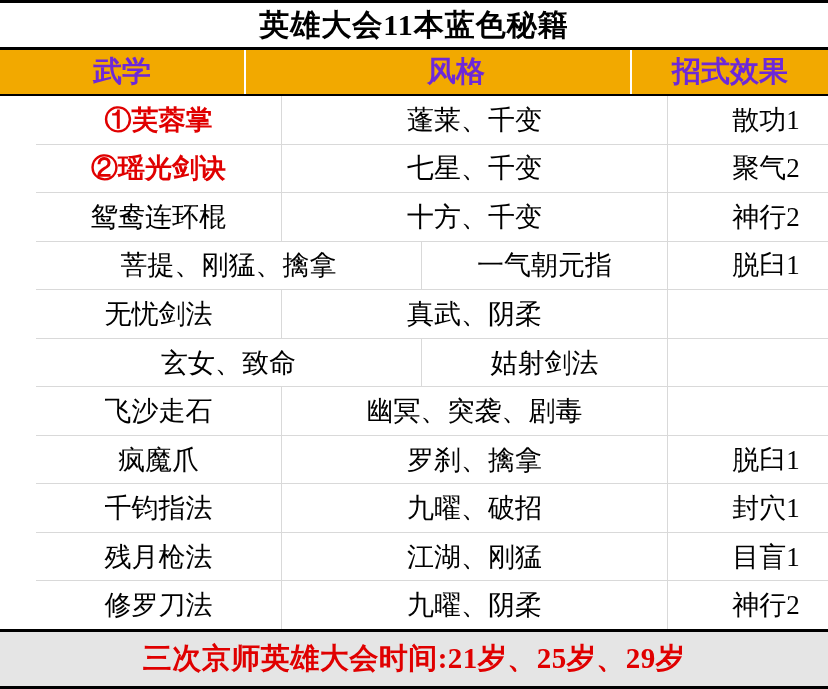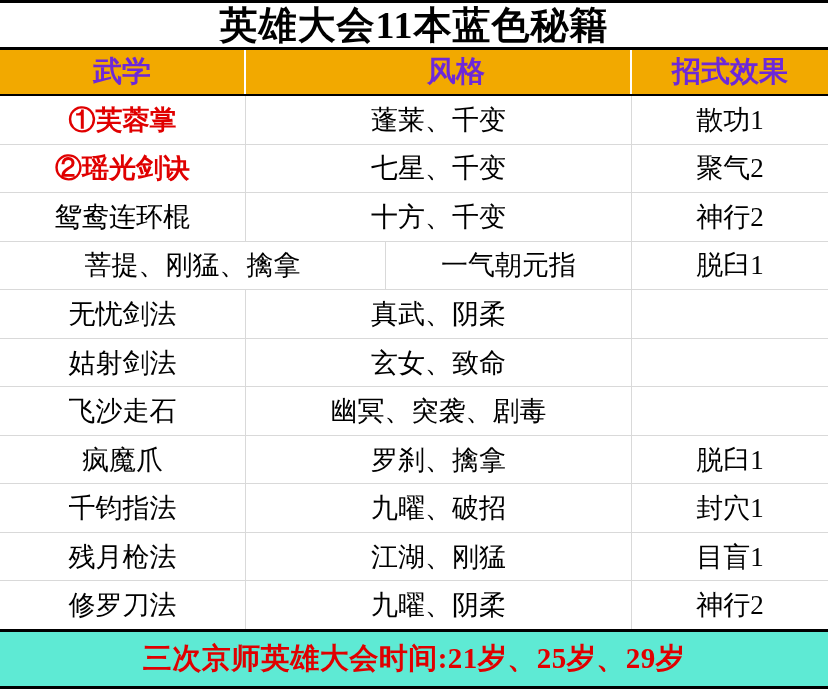--- a/index.html
+++ b/index.html
@@ -26,21 +26,21 @@
   .title-row {
     height: 44px;
     flex: 0 0 44px;
     display: flex;
     align-items: center;
     justify-content: center;
     border-bottom: 3px solid #000000;
     background: #ffffff;
   }
   .title-text {
-    font-size: 38px;
+    font-size: 30px;
     font-weight: bold;
     color: #000000;
     letter-spacing: 1px;
     line-height: 1;
   }
   .header-row {
     flex: 0 0 44px;
     height: 44px;
     display: flex;
     background: #F2A900;
@@ -59,20 +59,21 @@
   .col-2 { flex: 0 0 386px; width: 386px; }
   .col-3 { flex: 0 0 196px; width: 196px; }
 
   .header-cell.col-1 { border-right: 2px solid #ffffff; }
   .header-cell.col-2 { border-right: 2px solid #ffffff; padding-left: 36px; }
 
   .body-rows {
     flex: 1 1 auto;
     display: flex;
     flex-direction: column;
+    padding-left: 36px;
   }
   .row {
     flex: 1 1 0;
     display: flex;
     border-bottom: 1px solid #D9D9D9;
     box-sizing: border-box;
   }
   .row:last-child { border-bottom: none; }
   .cell {
     display: flex;
@@ -89,21 +90,21 @@
     color: #E00000;
     font-weight: bold;
   }
   .footer-row {
     flex: 0 0 54px;
     height: 54px;
     display: flex;
     align-items: center;
     justify-content: center;
     border-top: 3px solid #000000;
-    background: #5eead4;
+    background: #e5e5e5;
   }
   .footer-text {
     font-size: 29px;
     font-weight: bold;
     color: #E00000;
     letter-spacing: 0.5px;
   }
 </style>
 </head>
 <body>
@@ -145,22 +146,22 @@
       <div class="cell col-1">一气朝元指</div>
       <div class="cell col-3">脱臼1</div>
     </div>
 
     <div class="row">
       <div class="cell col-1">无忧剑法</div>
       <div class="cell col-2">真武、阴柔</div>
     </div>
 
     <div class="row">
+      <div class="cell col-2">玄女、致命</div>
       <div class="cell col-1">姑射剑法</div>
-      <div class="cell col-2">玄女、致命</div>
       <div class="cell col-3"></div>
     </div>
 
     <div class="row">
       <div class="cell col-1">飞沙走石</div>
       <div class="cell col-2">幽冥、突袭、剧毒</div>
     </div>
 
     <div class="row">
       <div class="cell col-1">疯魔爪</div>

